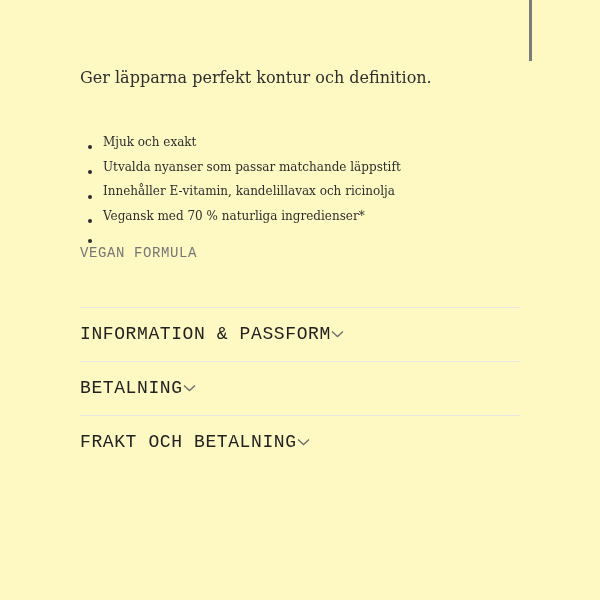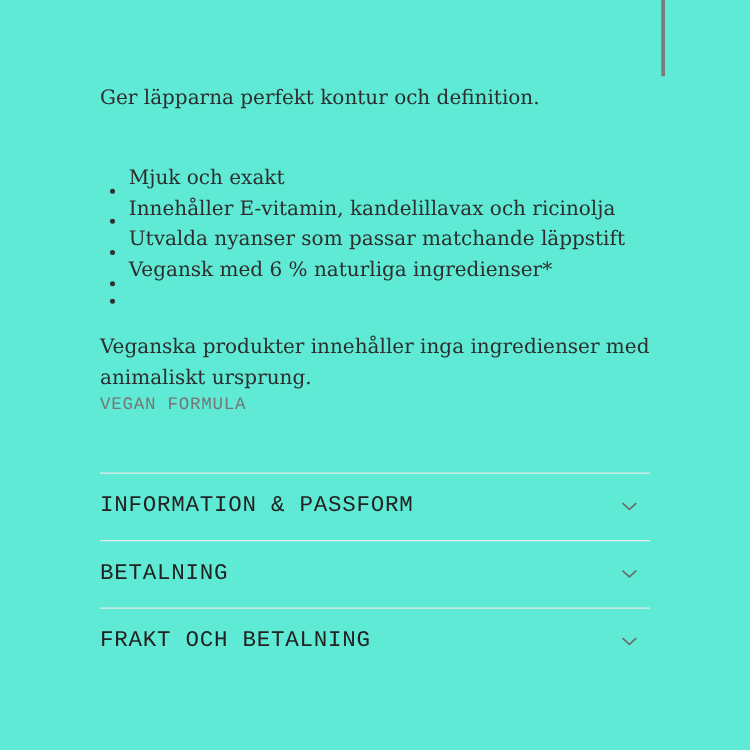--- a/index.html
+++ b/index.html
@@ -2,21 +2,21 @@
 <html><head>
 <meta charset="utf-8">
 <style>
   * { margin: 0; padding: 0; box-sizing: border-box; }
   html, body {
     width: 600px; height: 600px;
     background: #ffffff;
     overflow: hidden;
     font-family: "DejaVu Serif", serif;
   }
-  .page { position: relative; width: 600px; height: 600px; background: #5eead4; text-decoration: underline; }
+  .page { position: relative; width: 600px; height: 600px; background: #fef9c3; text-decoration: underline; }
 
   .scrollbar-thumb {
     position: absolute;
     left: 529px; top: 0;
     width: 3px; height: 61px;
     background: #7b7b7b;
   }
 
   .content {
     position: absolute;
@@ -31,22 +31,22 @@
     line-height: 25px;
     color: #2e2e2e;
   }
 
   ul.bullet-list {
     list-style: none;
     margin-top: 40px;
   }
   ul.bullet-list li {
     display: flex;
-    align-items: flex-end;
-    font-size: 16px;
+    align-items: center;
+    font-size: 12px;
     line-height: 24.7px;
     color: #2e2e2e;
   }
   .dot {
     flex: 0 0 auto;
     width: 4px; height: 4px;
     border-radius: 50%;
     background: #2e2e2e;
     margin: 10px 11px 0 8px;
   }
@@ -61,21 +61,20 @@
     font-size: 14px;
     line-height: 20px;
     letter-spacing: 0.6px;
     color: #767676;
   }
 
   .accordion { margin-top: 44px; }
   .accordion-row {
     display: flex;
     align-items: center;
-    justify-content: space-between;
     border-top: 1px solid #e8e8e8;
     padding: 15px 10px 15px 0;
     height: 54px;
     cursor: pointer;
     background: transparent;
   }
   .accordion-label {
     font-family: "Liberation Mono", "DejaVu Sans Mono", monospace;
     font-size: 18px;
     line-height: 24px;
@@ -96,36 +95,35 @@
 
     <p class="description">Ger läpparna perfekt kontur och definition.</p>
 
     <ul class="bullet-list">
       <li>
         <span class="dot"></span>
         <span>Mjuk och exakt</span>
       </li>
       <li>
         <span class="dot"></span>
+        <span>Utvalda nyanser som passar matchande läppstift</span>
+      </li>
+      <li>
+        <span class="dot"></span>
         <span>Innehåller E-vitamin, kandelillavax och ricinolja</span>
       </li>
       <li>
         <span class="dot"></span>
-        <span>Utvalda nyanser som passar matchande läppstift</span>
-      </li>
-      <li>
-        <span class="dot"></span>
-        <span>Vegansk med 6 % naturliga ingredienser*</span>
+        <span>Vegansk med 70 % naturliga ingredienser*</span>
       </li>
       <li>
         <span class="dot"></span>
       </li>
     </ul>
 
-    <p class="note note-vegan">Veganska produkter innehåller inga ingredienser med animaliskt ursprung.</p>
 
 
     <div class="formula-label">VEGAN FORMULA</div>
 
     <div class="accordion">
 
       <div class="accordion-row">
         <span class="accordion-label">INFORMATION &amp; PASSFORM</span>
         <svg class="chevron" width="13" height="8" viewBox="0 0 13 8">
           <polyline points="1,1.5 6.5,6.5 12,1.5" fill="none" stroke="#6b6b6b" stroke-width="1.3"></polyline>

